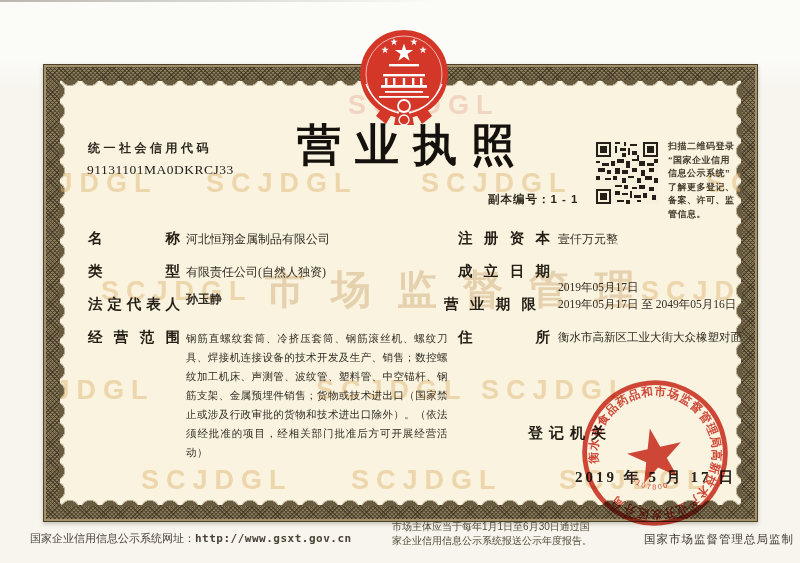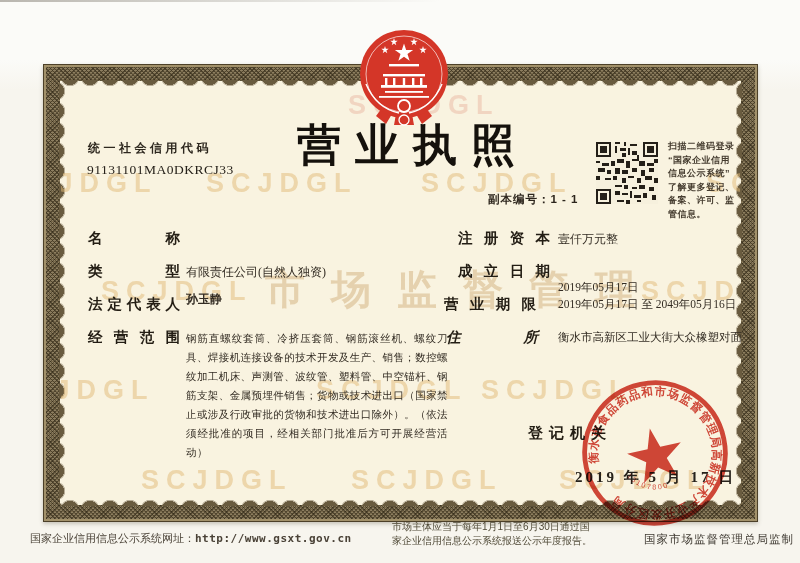--- a/index.html
+++ b/index.html
@@ -178,40 +178,41 @@
       </svg>
     </div>
     <div class="abs qr-caption" style="left:668px; top:140px;">扫描二维码登录
 “国家企业信用
 信息公示系统”
 了解更多登记、
 备案、许可、监
 管信息。</div>
 
     <div class="abs f-label" style="left:88px; top:229px;">名称</div>
+    <div class="abs f-value" style="left:186px; top:231px;">河北恒翔金属制品有限公司</div>
 
     <div class="abs f-label" style="left:88px; top:262px;">类型</div>
     <div class="abs f-value" style="left:186px; top:264px;">有限责任公司(自然人独资)</div>
 
     <div class="abs f-label" style="left:88px; top:295px;">法定代表人</div>
     <div class="abs f-value" style="left:186px; top:291px;font-weight:bold;">孙玉静</div>
 
     <div class="abs f-label" style="left:88px; top:328px;">经营范围</div>
     <div class="abs f-value scope" style="left:186px; top:329px;">钢筋直螺纹套筒、冷挤压套筒、钢筋滚丝机、螺纹刀具、焊接机连接设备的技术开发及生产、销售；数控螺纹加工机床、声测管、波纹管、塑料管、中空锚杆、钢筋支架、金属预埋件销售；货物或技术进出口（国家禁止或涉及行政审批的货物和技术进出口除外）。（依法须经批准的项目，经相关部门批准后方可开展经营活动）</div>
 
     <div class="abs f-label" style="left:458px; top:229px;">注册资本</div>
     <div class="abs f-value" style="left:558px; top:231px;">壹仟万元整</div>
 
     <div class="abs f-label" style="left:458px; top:262px;">成立日期</div>
     <div class="abs f-value small" style="left:558px; top:264px;margin-top:16px;">2019年05月17日</div>
 
     <div class="abs f-label" style="left:444px; top:295px;">营业期限</div>
     <div class="abs f-value small" style="left:558px; top:297px;">2019年05月17日 至 2049年05月16日</div>
 
-    <div class="abs f-label" style="left:446px; top:328px;font-style:italic;">住所</div>
+    <div class="abs f-label" style="left:458px; top:328px;">住所</div>
     <div class="abs f-value small" style="left:558px; top:330px;">衡水市高新区工业大街大众橡塑对面</div>
 
     <div class="abs reg-label" style="left:528px; top:424px;">登记机关</div>
     <div class="abs issue-date" style="left:575px; top:468px;">2019 年 5 月 17 日</div>
 
     <div class="abs footer-left" style="left:30px; top:531px;">
       <span>国家企业信用信息公示系统网址：</span><span class="footer-url">http://www.gsxt.gov.cn</span>
     </div>
     <div class="abs footer-mid" style="left:392px; top:520px;">市场主体应当于每年1月1日至6月30日通过国
 家企业信用信息公示系统报送公示年度报告。</div>

